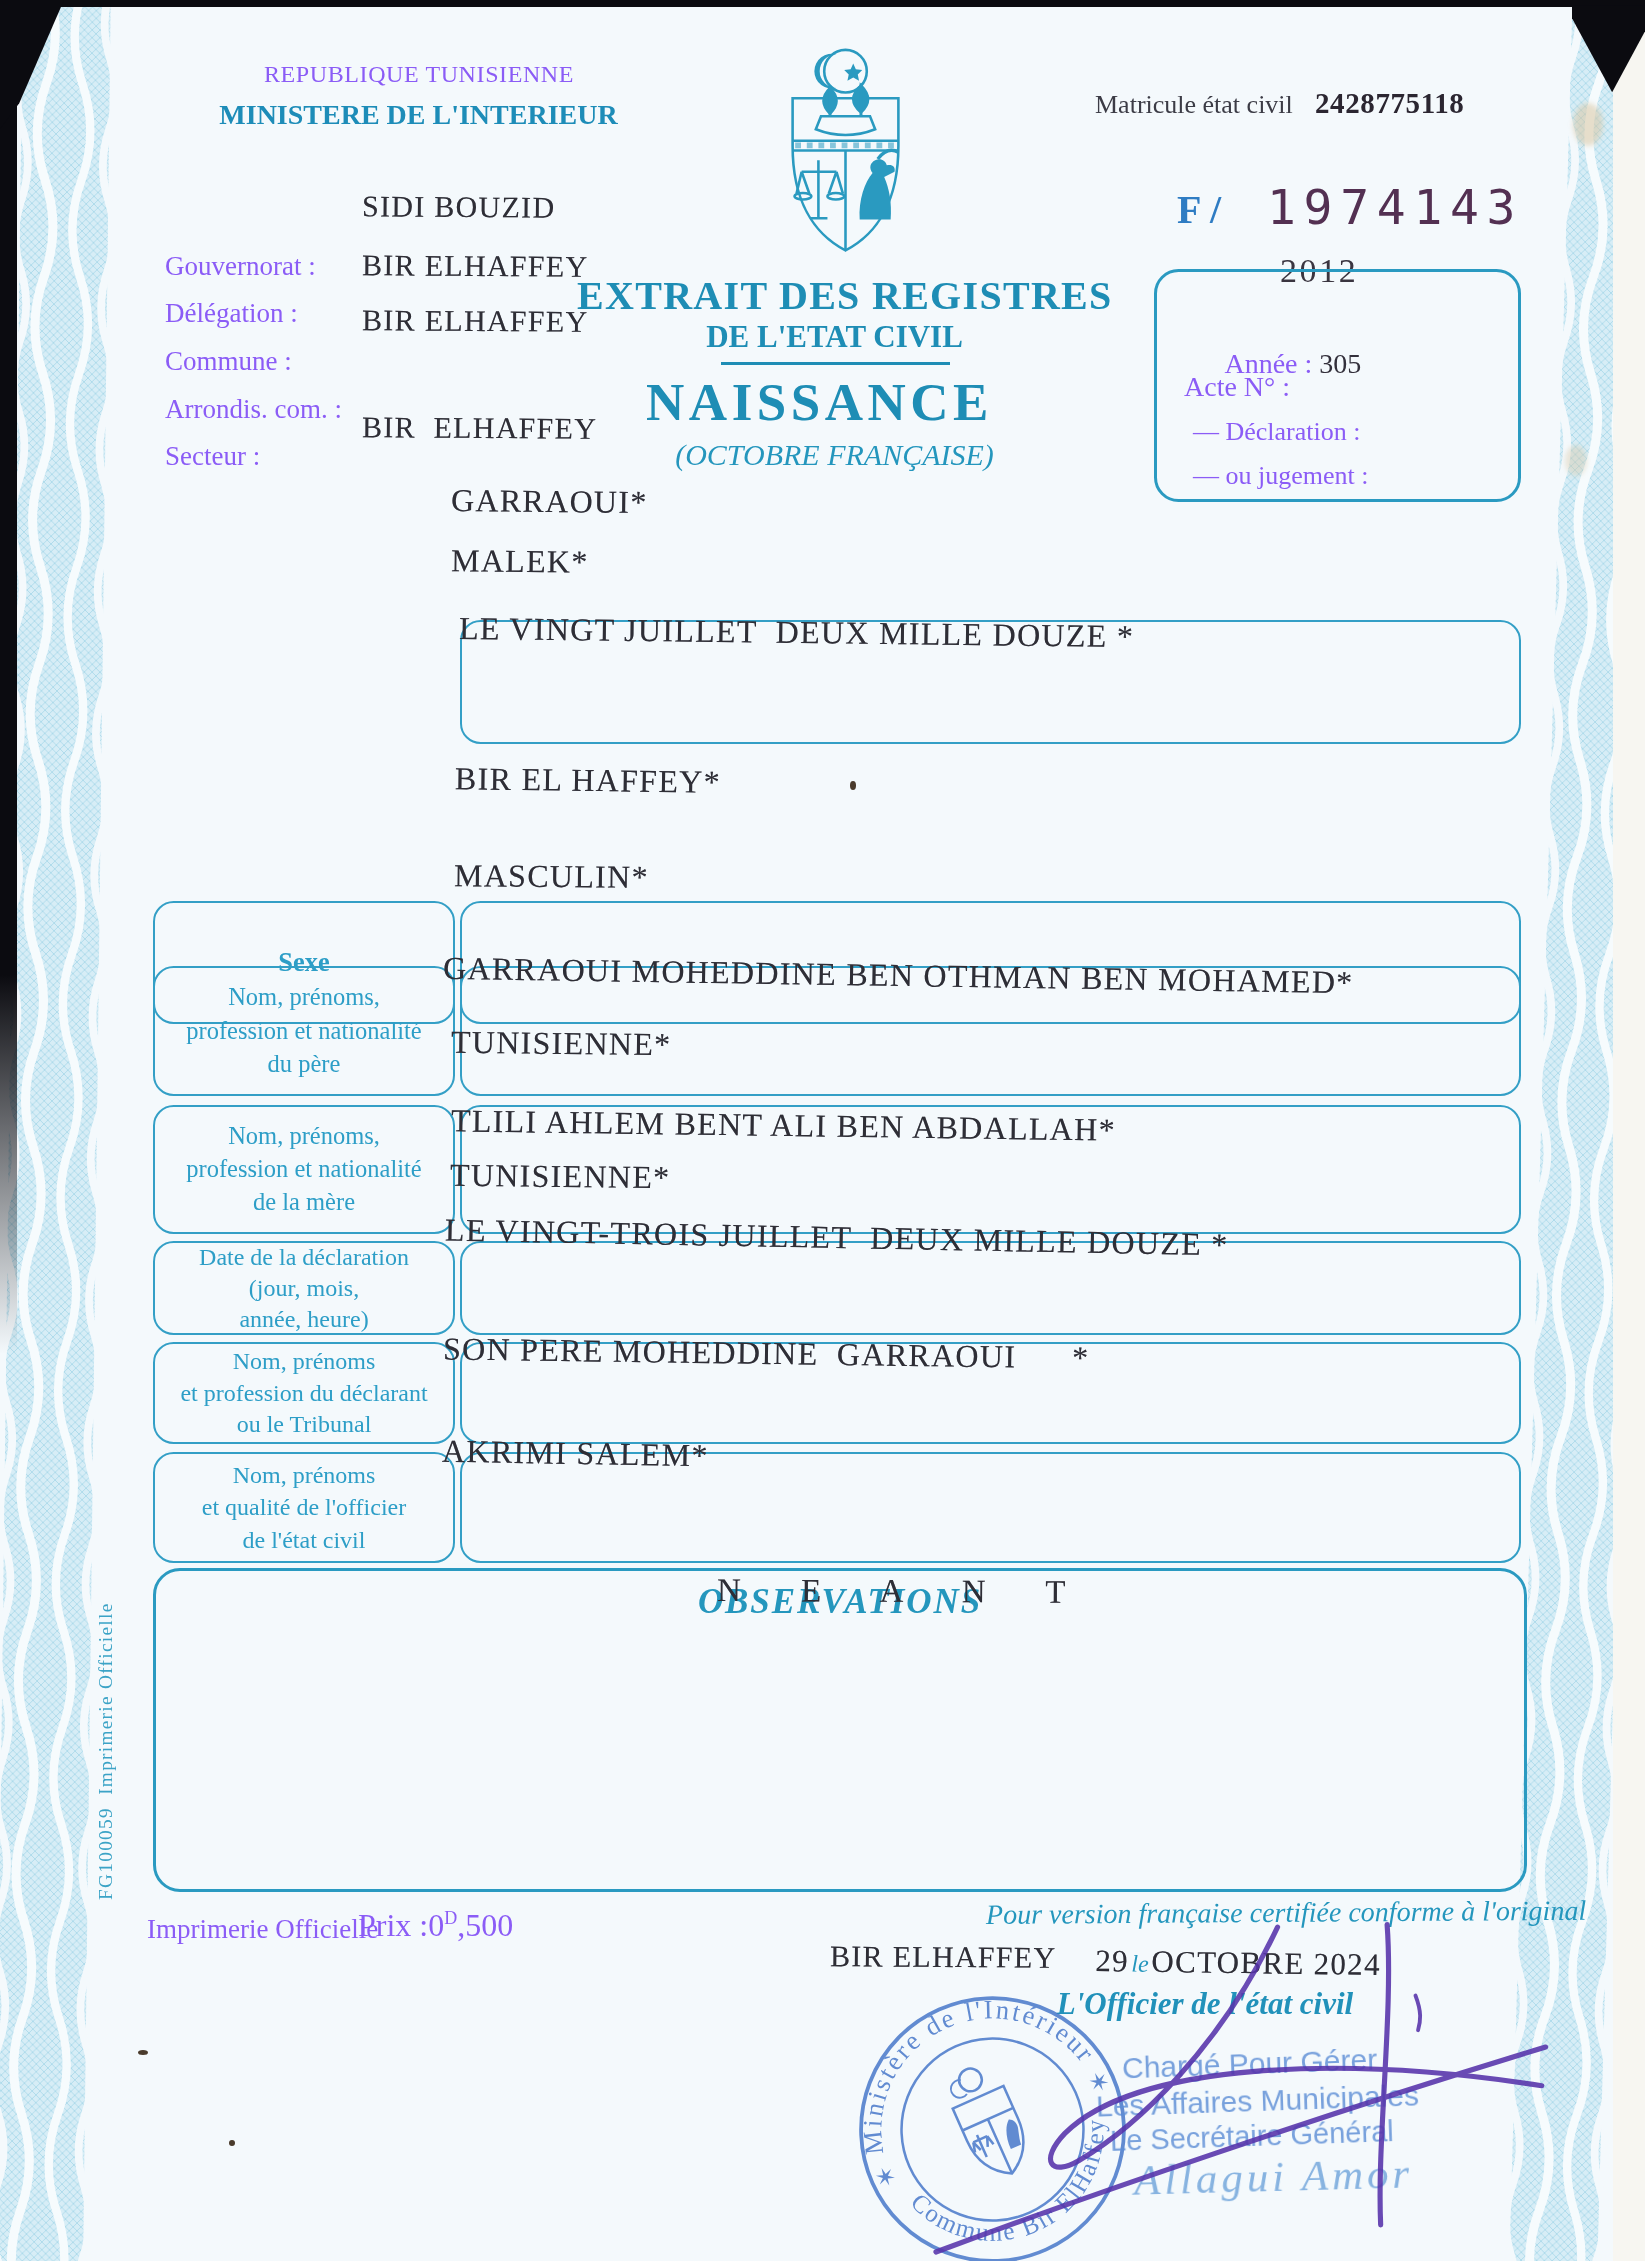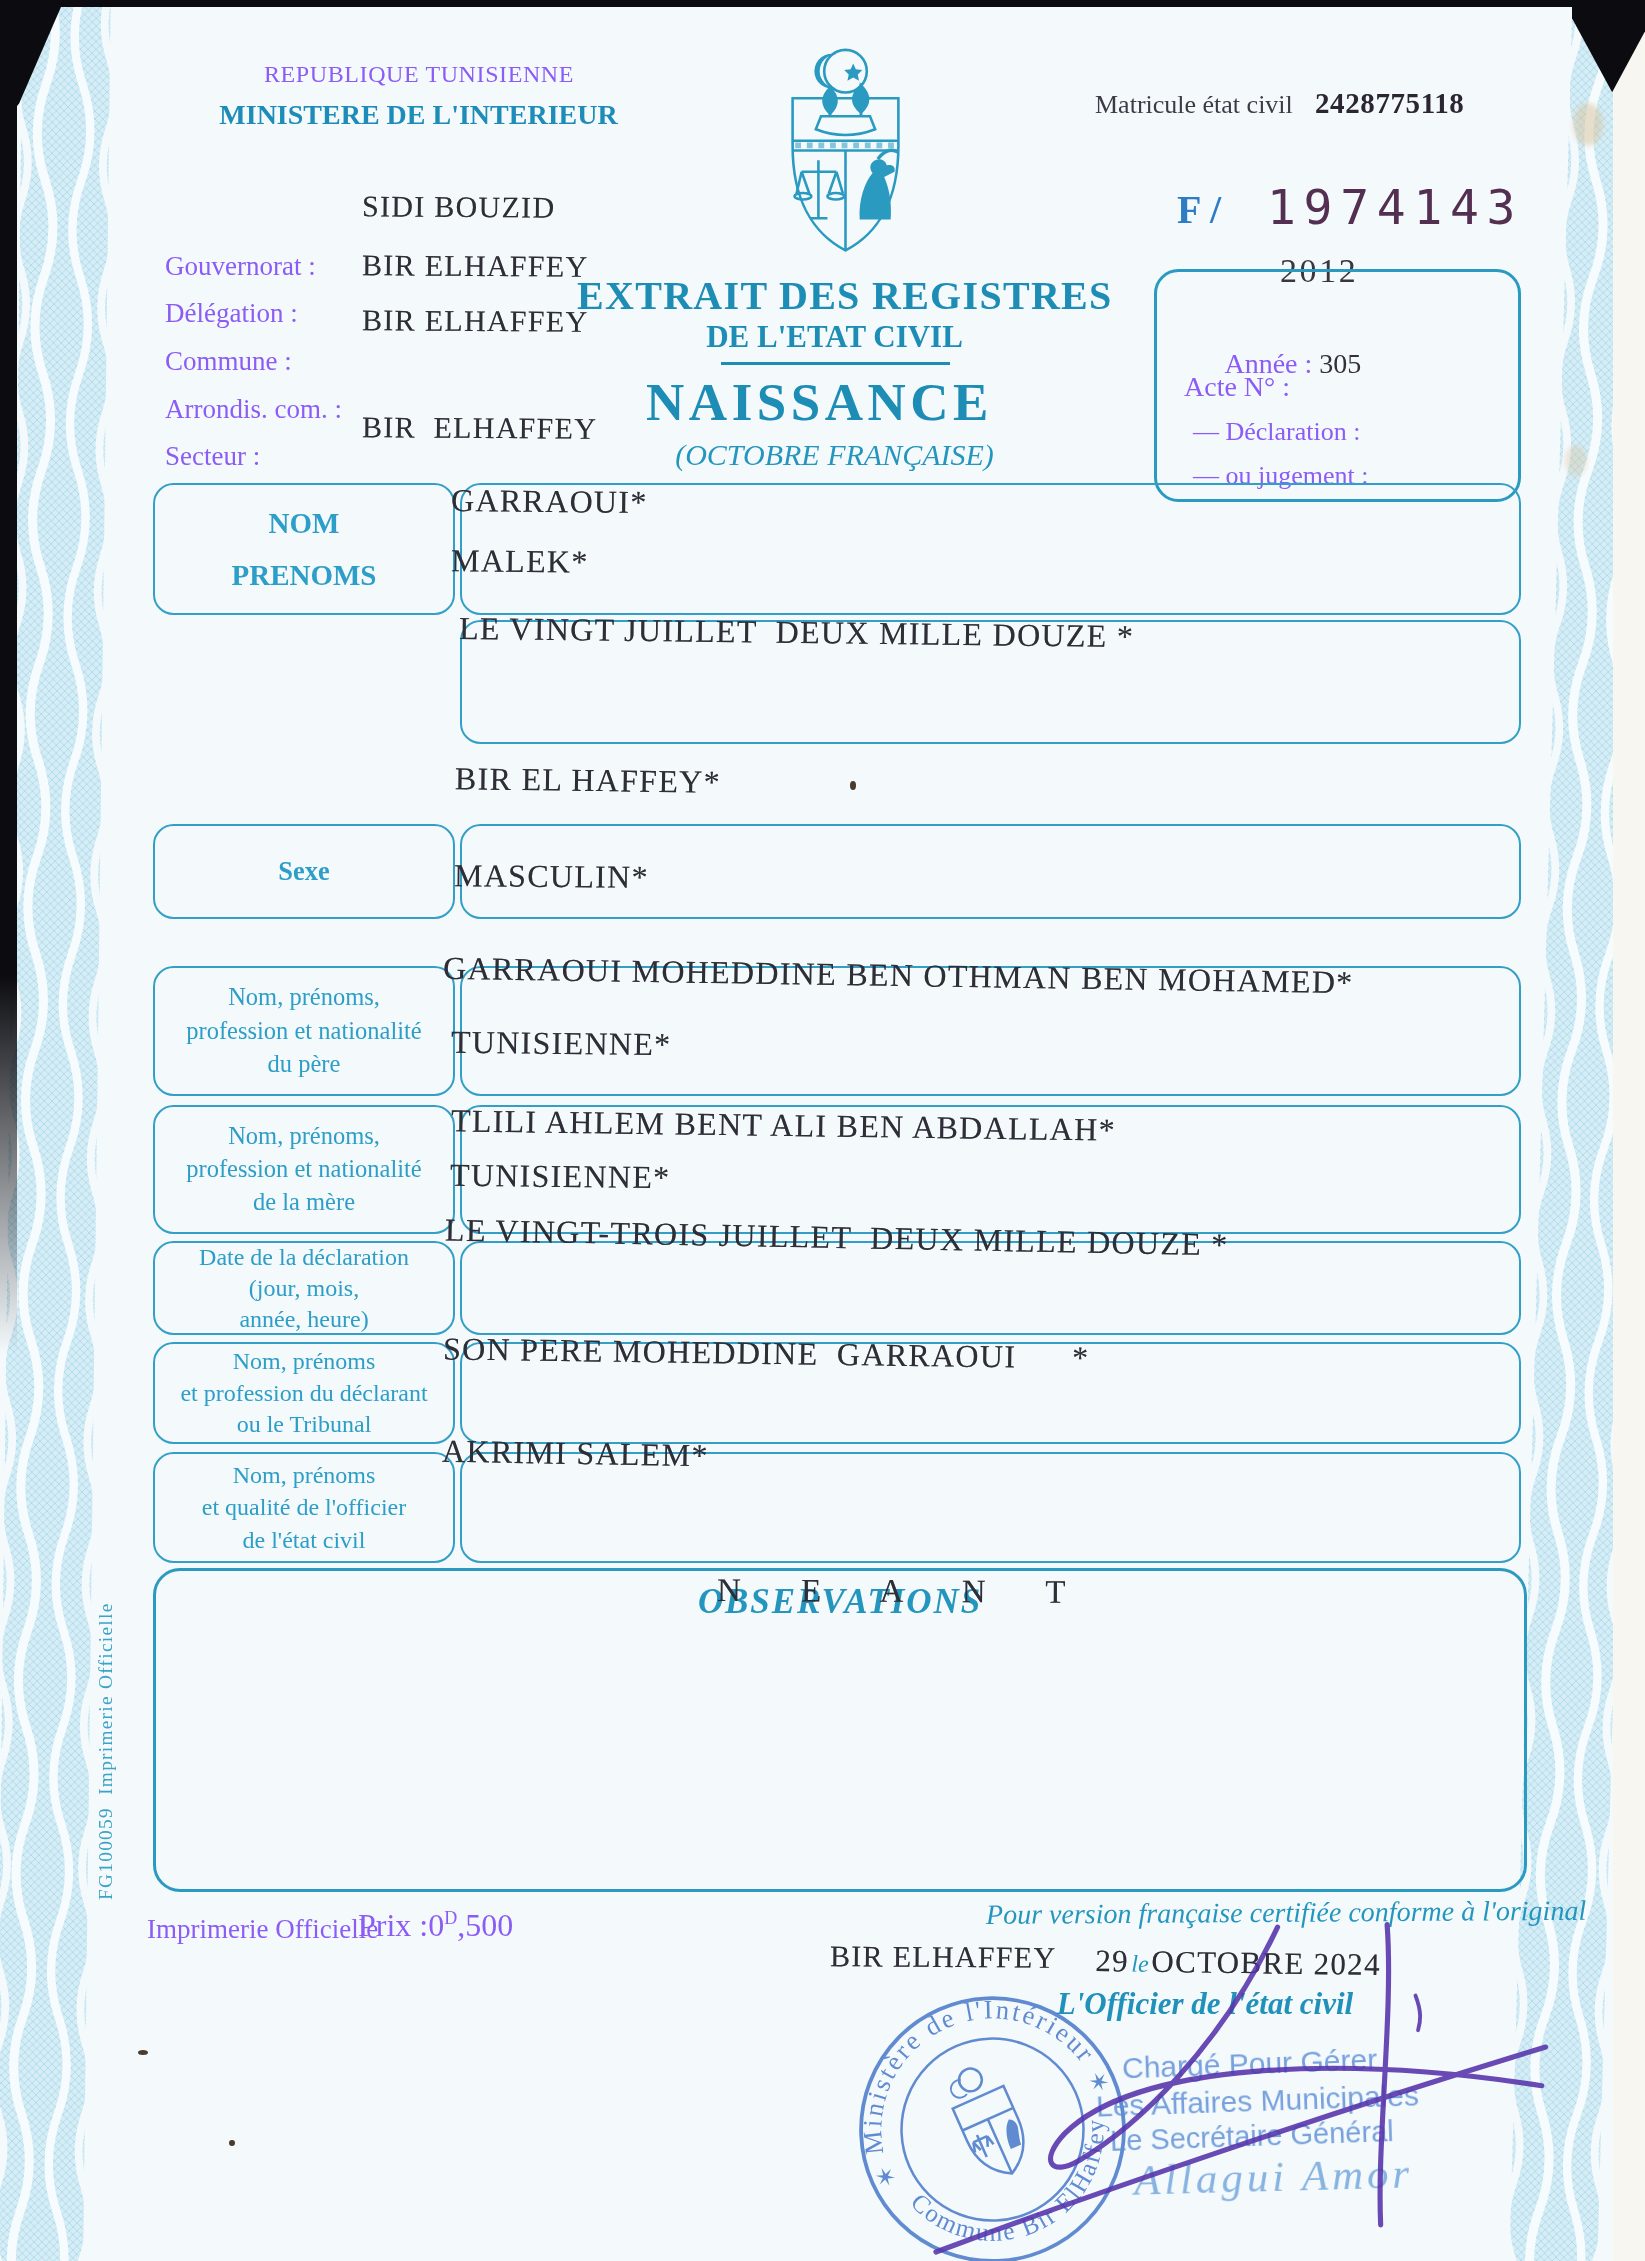--- a/index.html
+++ b/index.html
@@ -124,31 +124,24 @@
       <path d="M150,178 Q166,158 182,168" stroke-width="5"></path>
     </g>
   </svg>
 
   <div class="formtxt teal ctr" style="left:577px;top:276px;width:516px;font-size:40px;font-weight:bold;color:#1e8db5;letter-spacing:1.3px;">EXTRAIT DES REGISTRES</div>
   <div class="formtxt teal ctr" style="left:641px;top:321px;width:387px;font-size:31px;font-weight:bold;color:#1e8db5;">DE L'ETAT CIVIL</div>
   <div class="abs" style="left:721px;top:362px;width:229px;height:3.2px;background:#1e8db5;"></div>
   <div class="formtxt teal ctr" style="left:594px;top:376px;width:451px;font-size:53px;font-weight:bold;color:#1e8db5;letter-spacing:4.5px;">NAISSANCE</div>
   <div class="formtxt teal ctr" style="left:609px;top:440px;width:451px;font-size:30px;font-style:italic;color:#2496bd;">(OCTOBRE FRANÇAISE)</div>
 
-  <div class="row" style="top:483px;height:132px;">
-    <div class="lblbox" style="gap:17px;">
-        <div class="ll b" style="font-size:29px;">NOM</div>
-        <div class="ll b" style="font-size:29px;">PRENOMS</div>
-      </div>
-    <div class="valbox"></div>
-  </div>
   <div class="row" style="top:620px;height:124px;">
     <div class="valbox"></div>
   </div>
-  <div class="row" style="top:824px;height:95px;text-decoration:underline;">
+  <div class="row" style="top:901px;height:123px;text-decoration:underline;">
     <div class="lblbox">
         <div class="ll b">Sexe</div>
       </div>
     <div class="valbox"></div>
   </div>
   <div class="row" style="top:966px;height:130px;">
     <div class="lblbox" style="gap:4.5px;">
         <div class="ll">Nom, prénoms,</div>
         <div class="ll">profession et nationalité</div>
         <div class="ll">du père</div>

